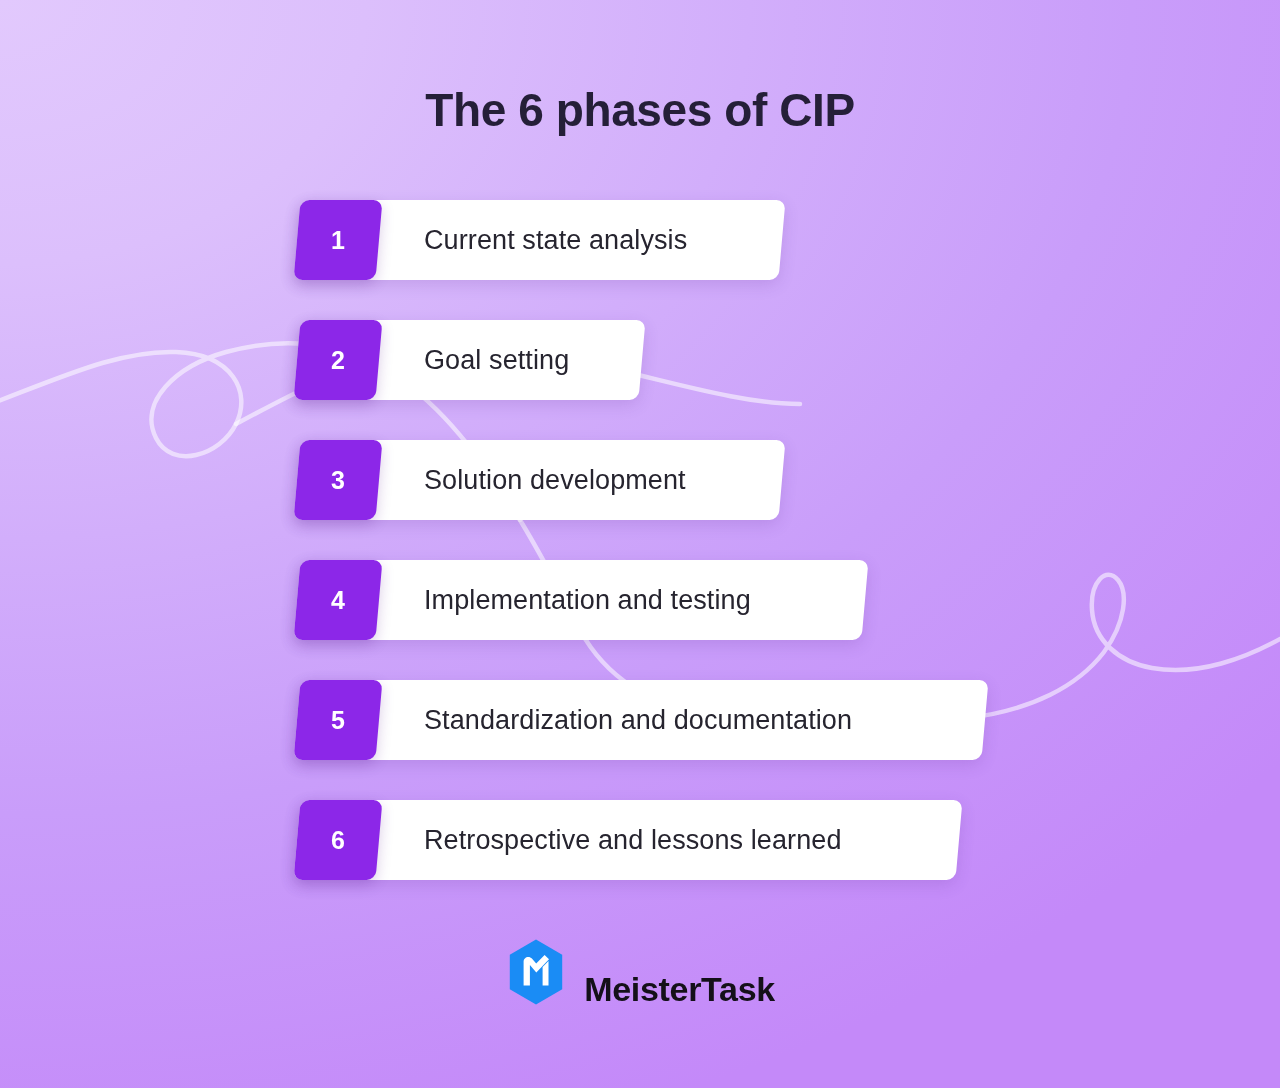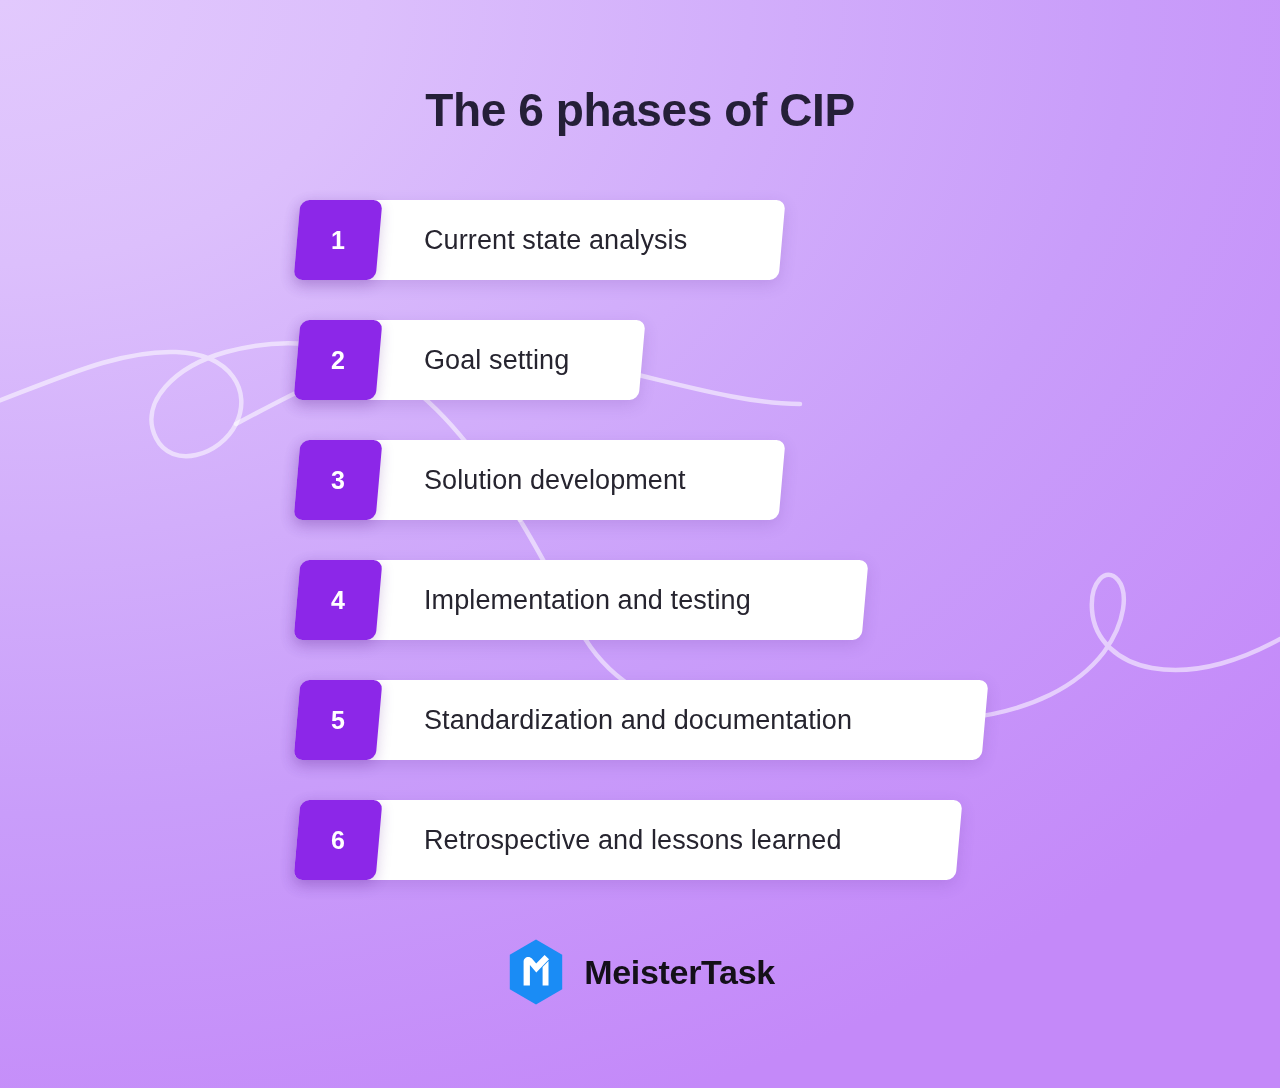--- a/index.html
+++ b/index.html
@@ -121,21 +121,21 @@
     z-index: 3;
   }
 
   
   #logo {
     position: absolute;
     left: 0;
     top: 938px;
     width: 1280px;
     display: flex;
-    align-items: center;
+    align-items: flex-end;
     justify-content: center;
     gap: 17px;
   }
 
   #logo-mark {
     width: 62px;
     height: 68px;
     display: block;
   }
 

